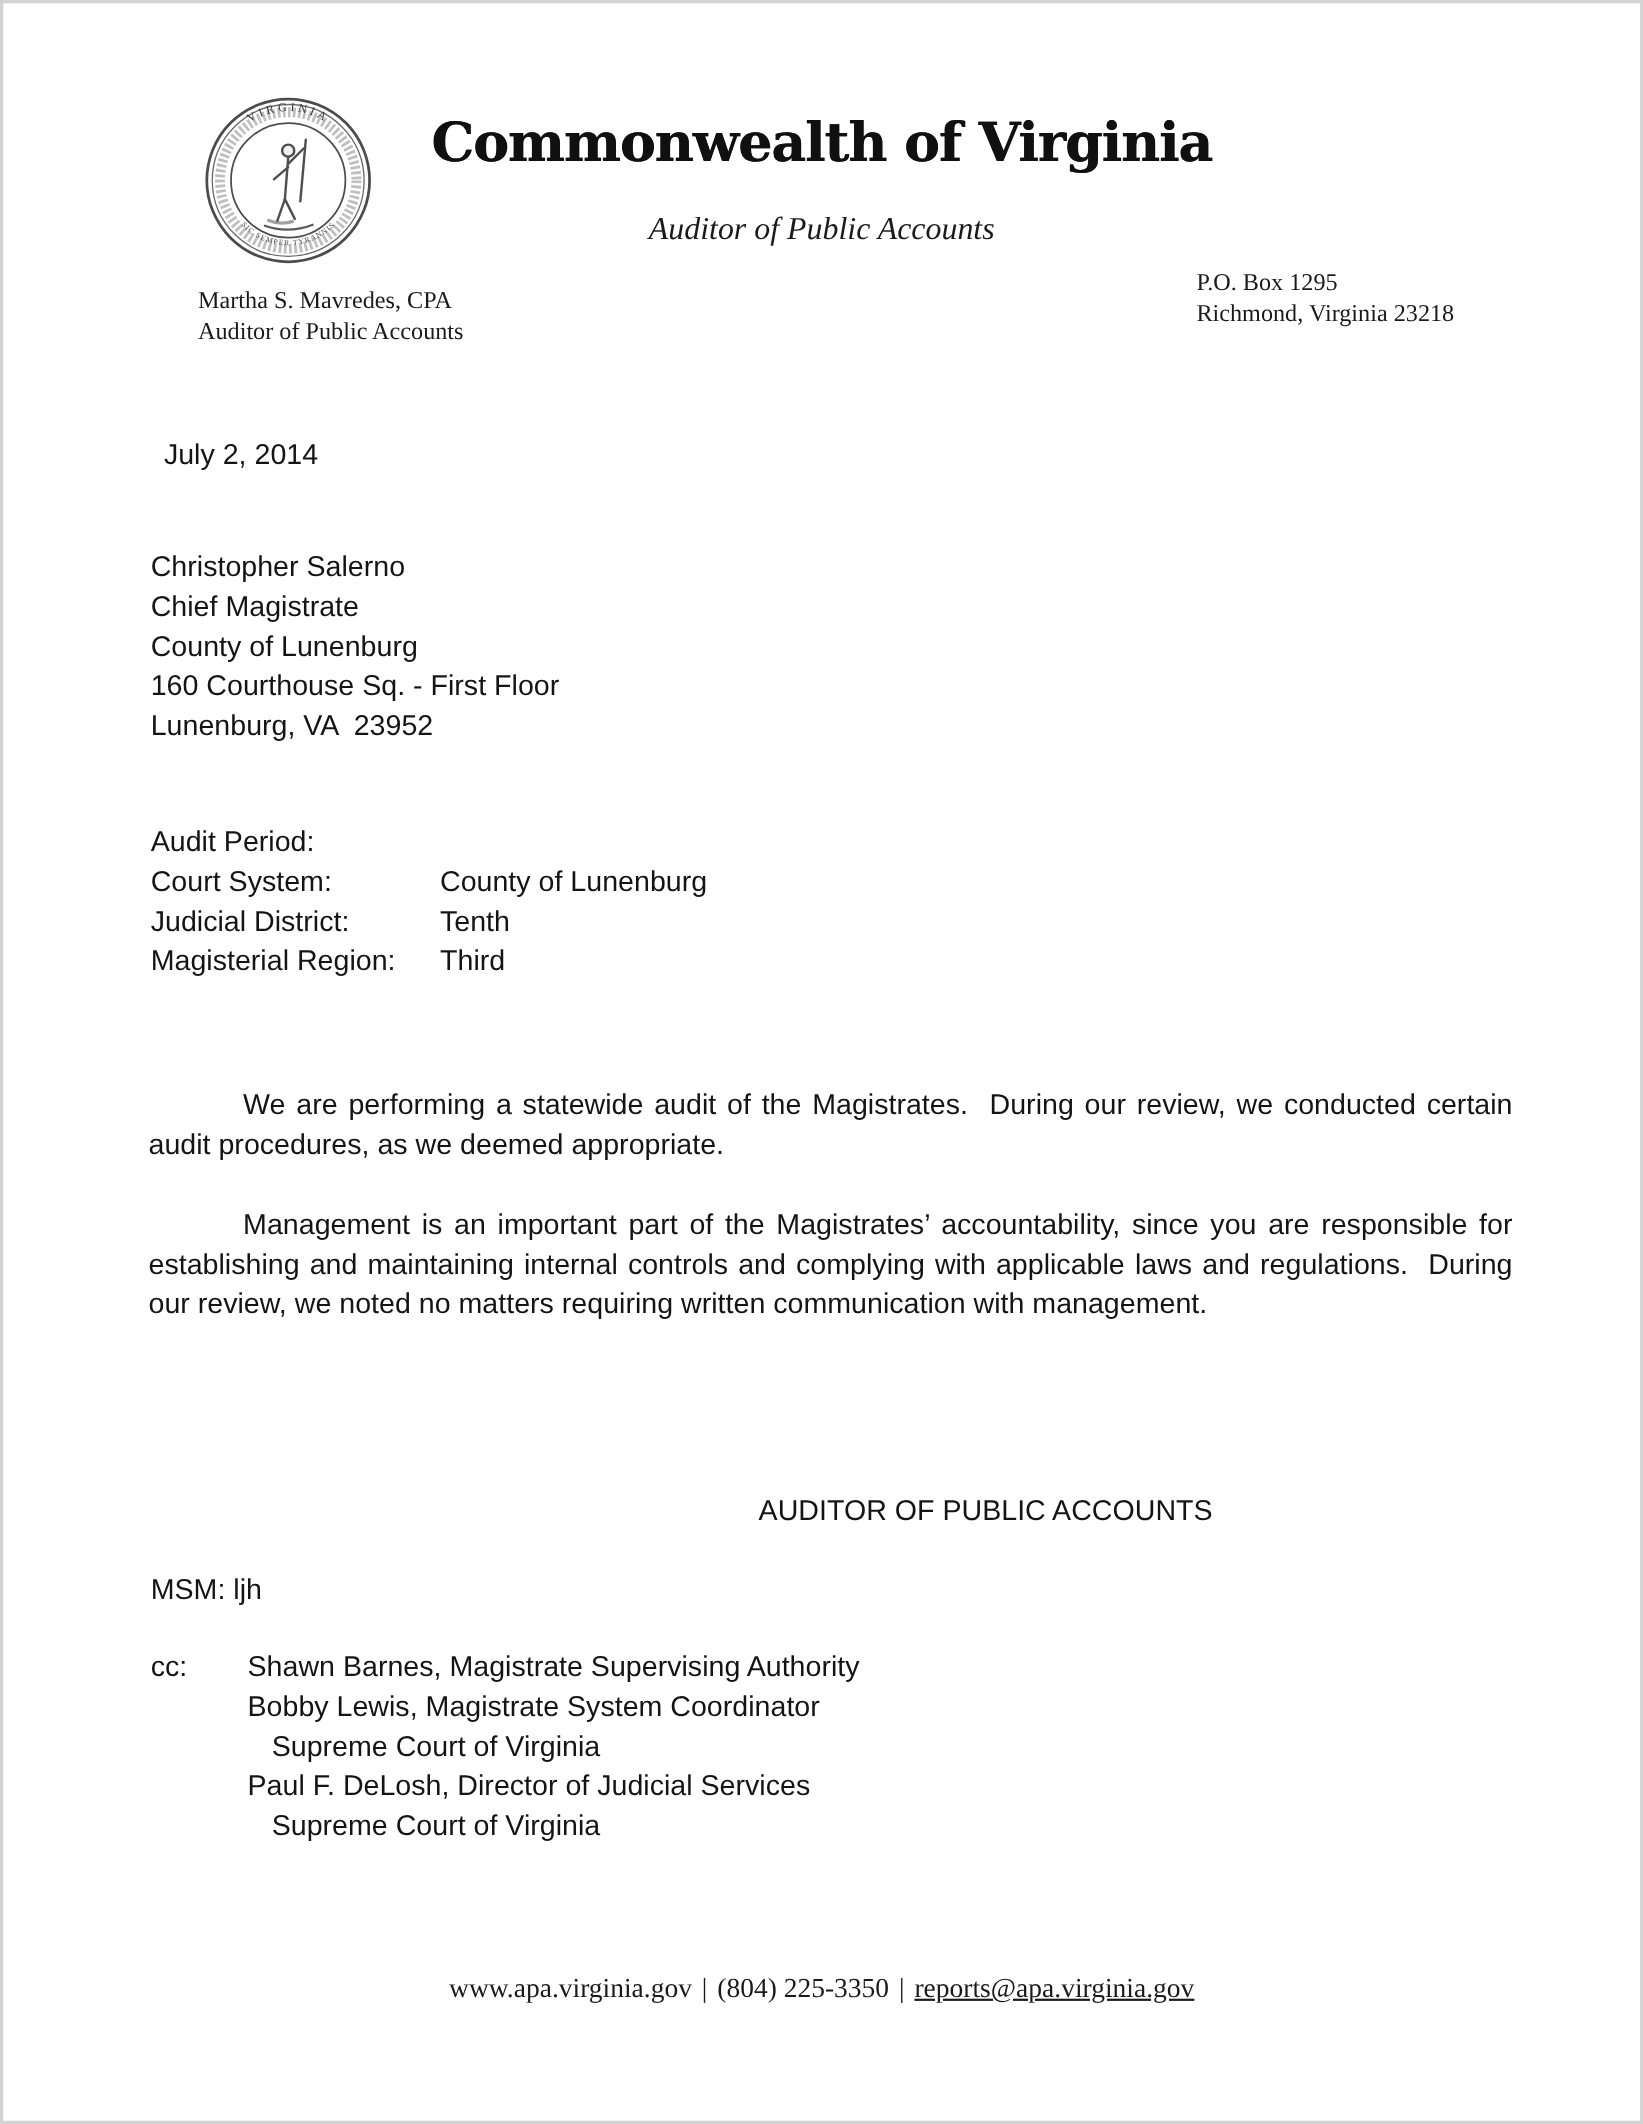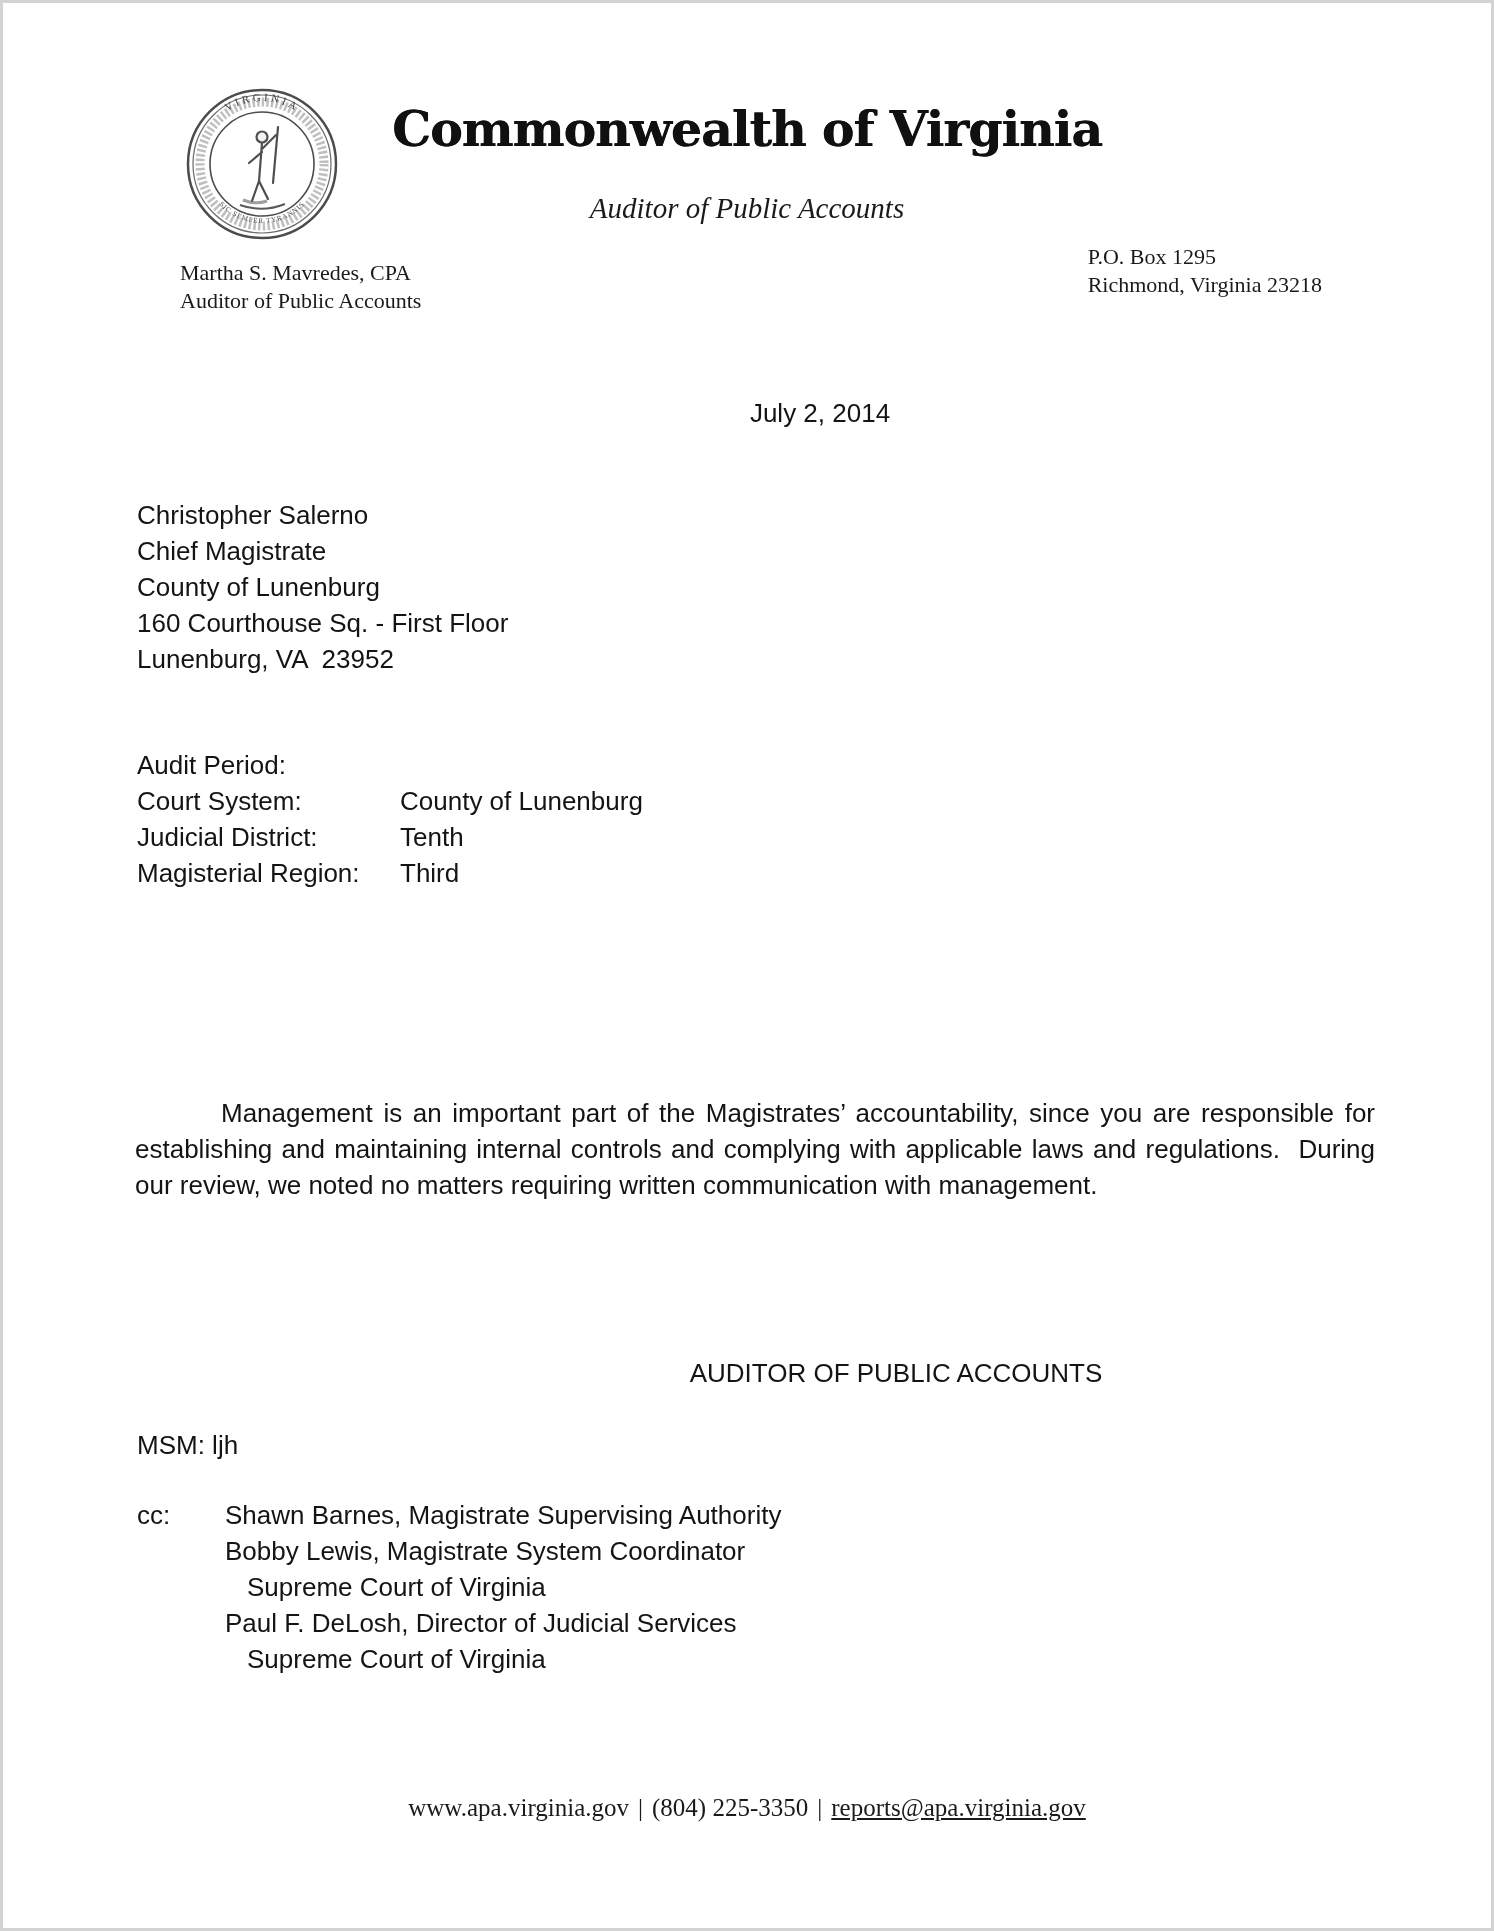--- a/index.html
+++ b/index.html
@@ -43,21 +43,21 @@
     position:absolute;right:169px;top:240px;
     text-align:left;
     font-family:"Liberation Serif", serif;
     font-size:22px;line-height:28px;color:#1a1a1a;
   }
   
   .sans{font-size:26px;line-height:36px;color:#141414;}
   .pre{white-space:pre-wrap;}
   .date-line{
     position:absolute;left:146px;right:0;top:392px;
-    text-align:center;
+    text-align:left;
   }
   .recipient{position:absolute;left:134px;top:494px;}
   .audit-grid{position:absolute;left:134px;top:744px;}
   .audit-row{display:grid;grid-template-columns:263px 1fr;}
   .para{
     position:absolute;left:132px;width:1240px;
     text-align:justify;
     text-indent:86px;
   }
   .p1{top:957px;}
@@ -149,20 +149,21 @@
     <div class="audit-row">
       <div>Judicial District:</div>
       <div>Tenth</div>
     </div>
     <div class="audit-row">
       <div>Magisterial Region:</div>
       <div>Third</div>
     </div>
   </div>
 
+  <p class="para p1 sans pre">We are performing a statewide audit of the Magistrates.  During our review, we conducted certain audit procedures, as we deemed appropriate.</p>
   <p class="para p2 sans pre">Management is an important part of the Magistrates’ accountability, since you are responsible for establishing and maintaining internal controls and complying with applicable laws and regulations.  During our review, we noted no matters requiring written communication with management.</p>
 
   <div class="signature-line sans">AUDITOR OF PUBLIC ACCOUNTS</div>
 
   <div class="reference sans">MSM: ljh</div>
 
   <div class="cc-block sans">
     <div class="cc-label">cc:</div>
     <div class="cc-entries">
       <div>Shawn Barnes, Magistrate Supervising Authority</div>

